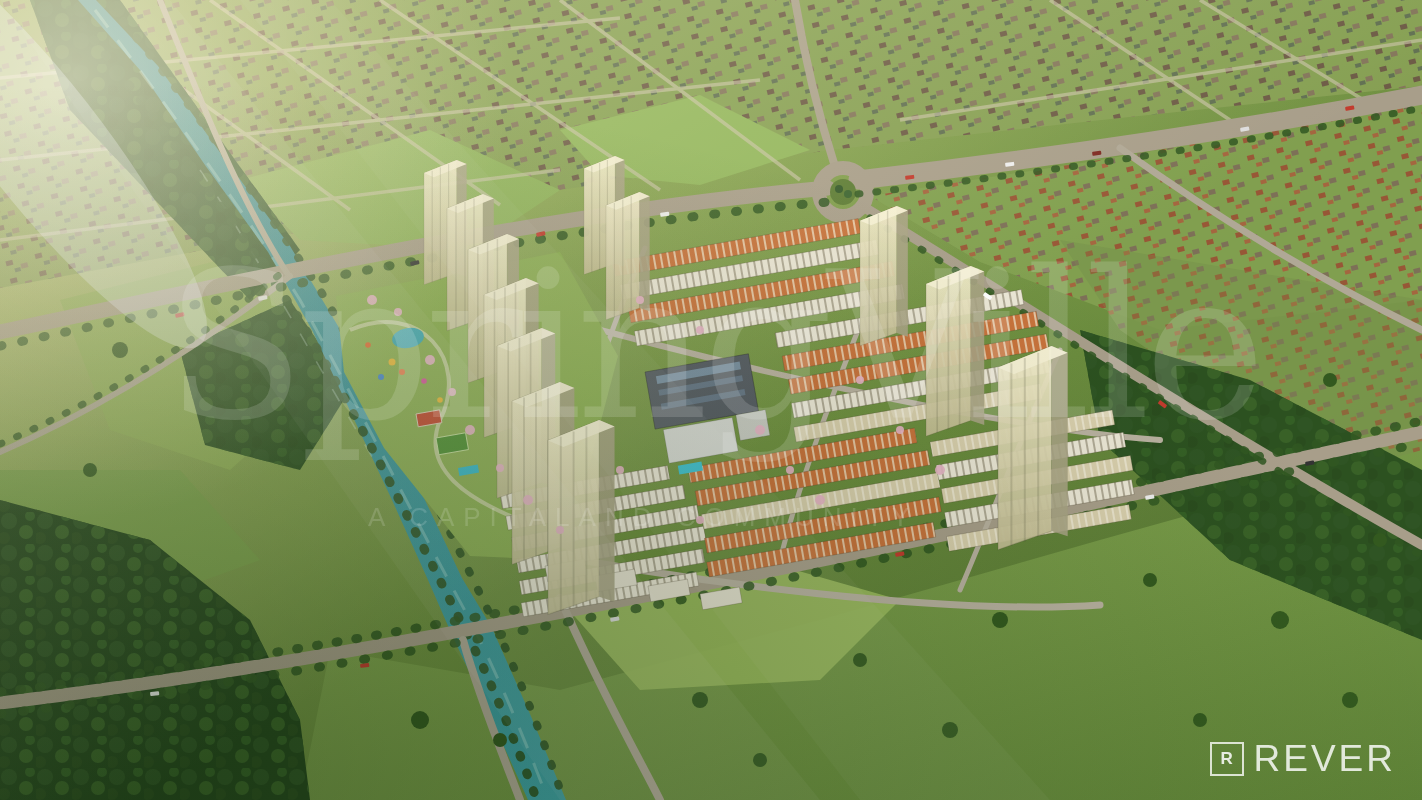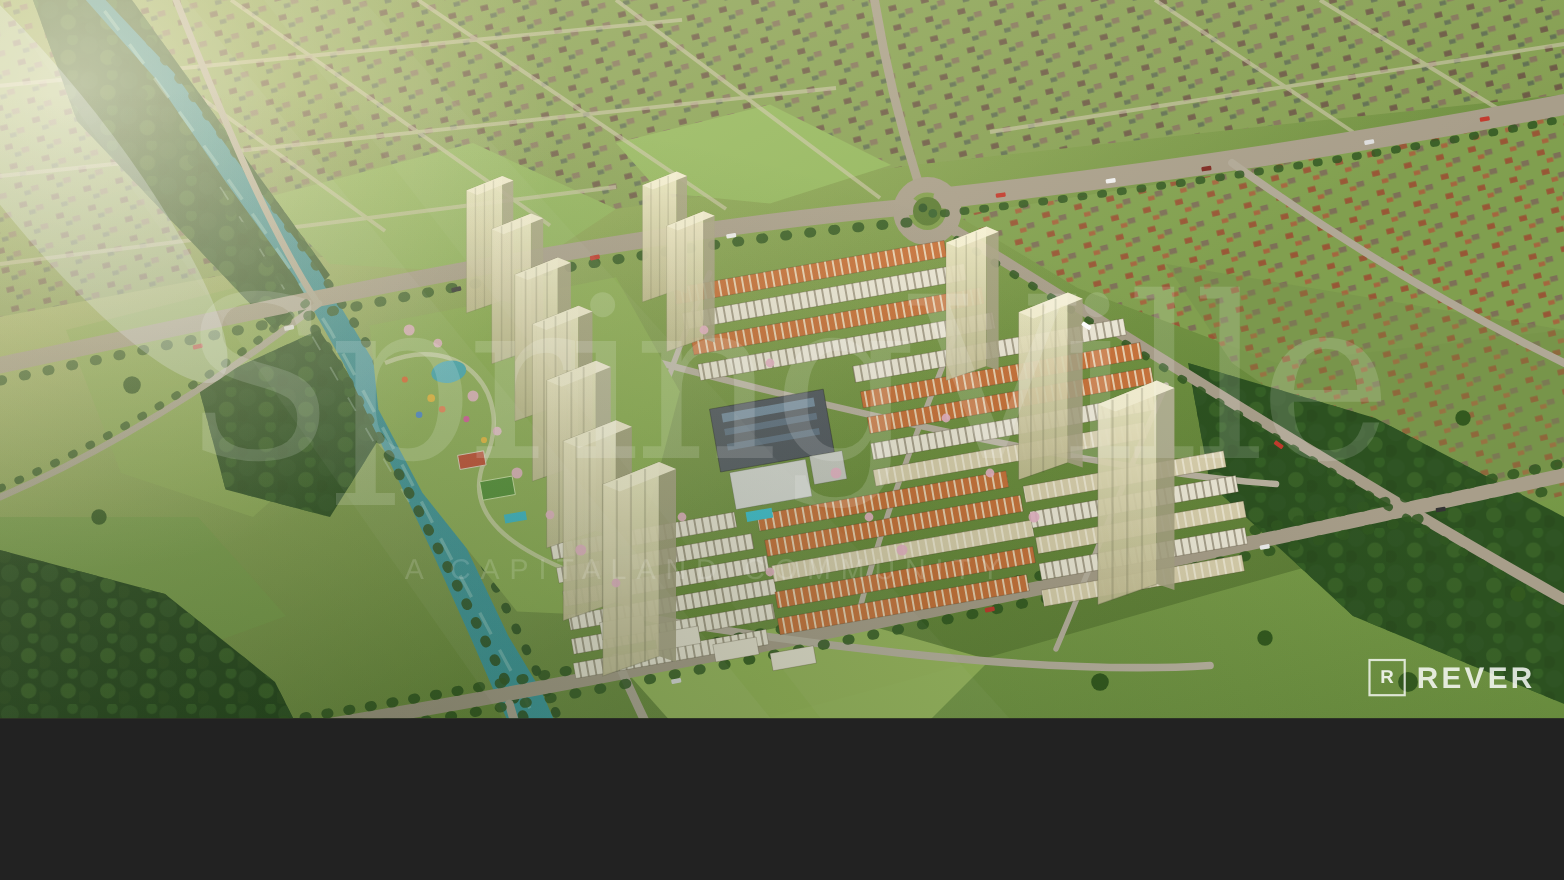--- a/index.html
+++ b/index.html
@@ -1,25 +1,25 @@
 <!DOCTYPE html>
 <html><head>
 <meta charset="utf-8">
 <style>
   html,body{margin:0;padding:0;background:#222;}
-  .stage{position:relative;width:1422px;height:653px;overflow:hidden;background:#6b8c3e;font-family:"Liberation Sans",sans-serif;}
+  .stage{position:relative;width:1422px;height:800px;overflow:hidden;background:#6b8c3e;font-family:"Liberation Sans",sans-serif;}
   .stage svg{position:absolute;left:0;top:0;display:block;}
   .wm-title{position:absolute;left:165px;top:244px;font-family:"DejaVu Serif",serif;font-weight:400;
     font-size:205px;line-height:1;letter-spacing:-6px;color:rgba(255,255,255,0.15);white-space:nowrap;pointer-events:none;}
   .wm-tag{position:absolute;left:368px;top:502px;font-size:26px;letter-spacing:9px;font-weight:400;
     color:rgba(255,255,255,0.15);white-space:nowrap;pointer-events:none;text-align:center;}
   .brand{position:absolute;right:26px;bottom:20px;display:flex;align-items:center;gap:10px;pointer-events:none;}
   .brand-box{width:30px;height:30px;border:2.5px solid rgba(255,255,255,0.78);display:flex;align-items:center;justify-content:center;
     color:rgba(255,255,255,0.85);font-size:17px;font-weight:bold;}
-  .brand-name{font-size:27px;font-weight:bold;letter-spacing:3px;color:rgba(255,255,255,0.82);}
+  .brand-name{font-size:37px;font-weight:normal;letter-spacing:3px;color:rgba(255,255,255,0.82);}
 </style>
 </head>
 <body>
 
 <div class="stage">
 <svg width="1422" height="800" viewBox="0 0 1422 800">
   <defs>
     <linearGradient id="gGround" x1="0" y1="0" x2="1" y2="1">
       <stop offset="0" stop-color="#c6c87e"></stop>
           <stop offset="0.33" stop-color="#8aa553"></stop>

